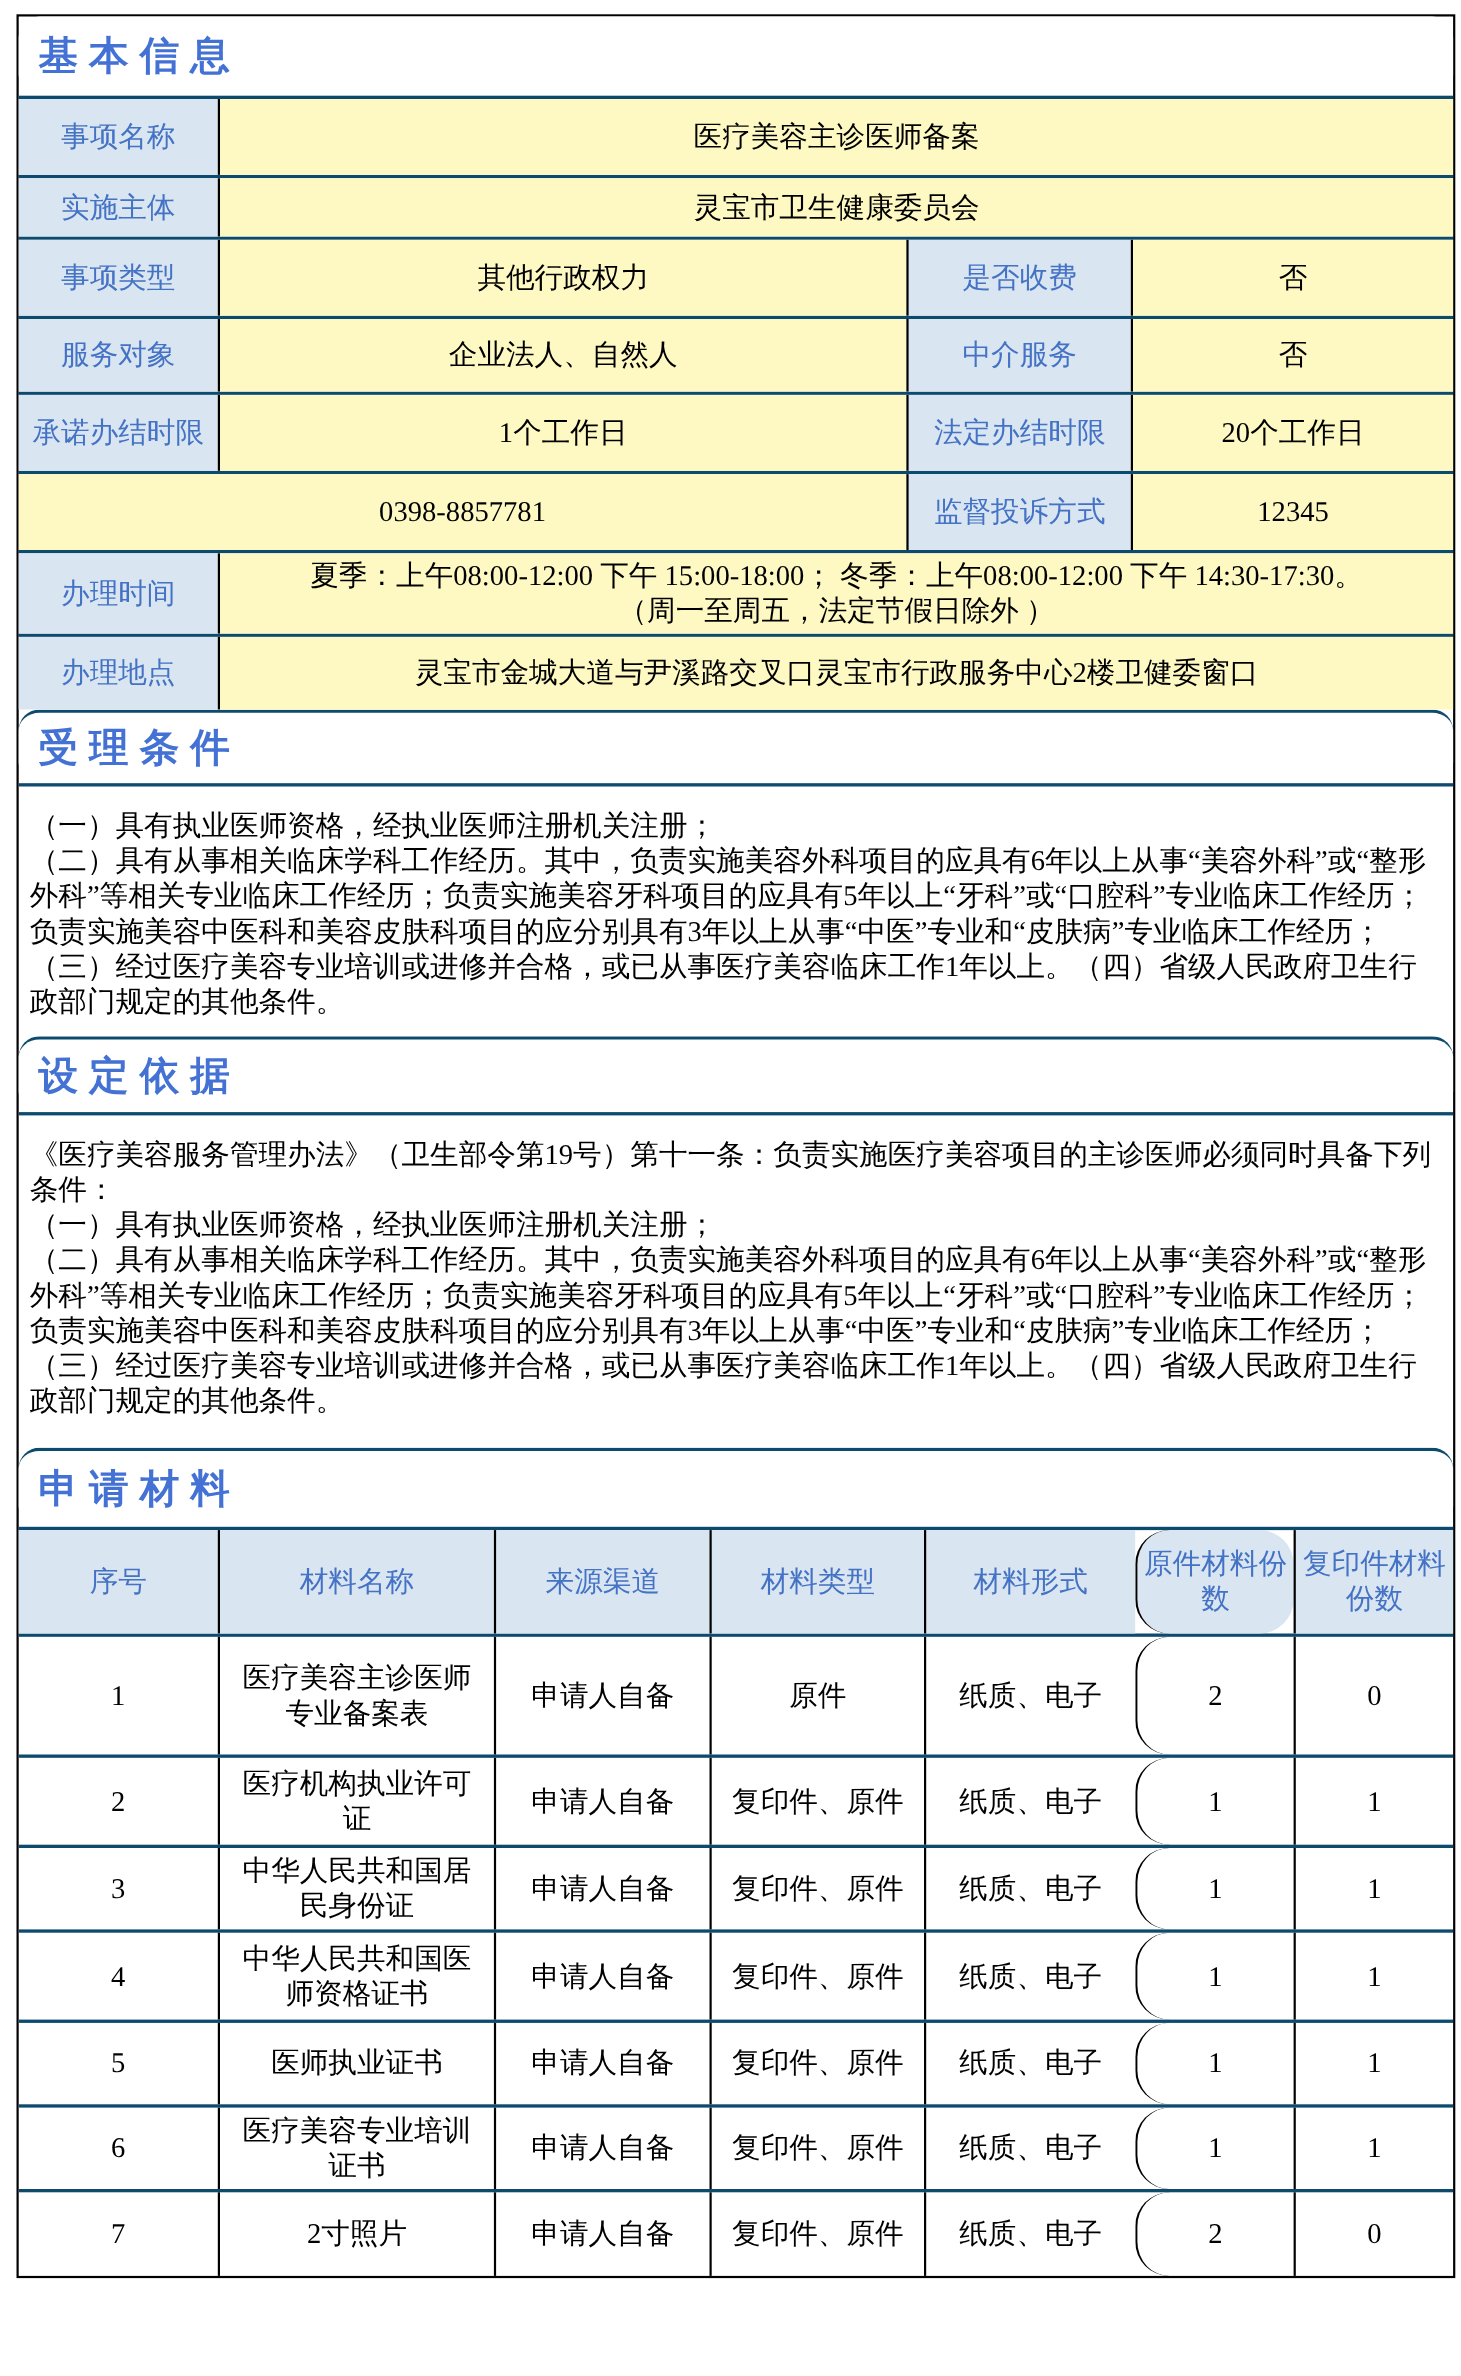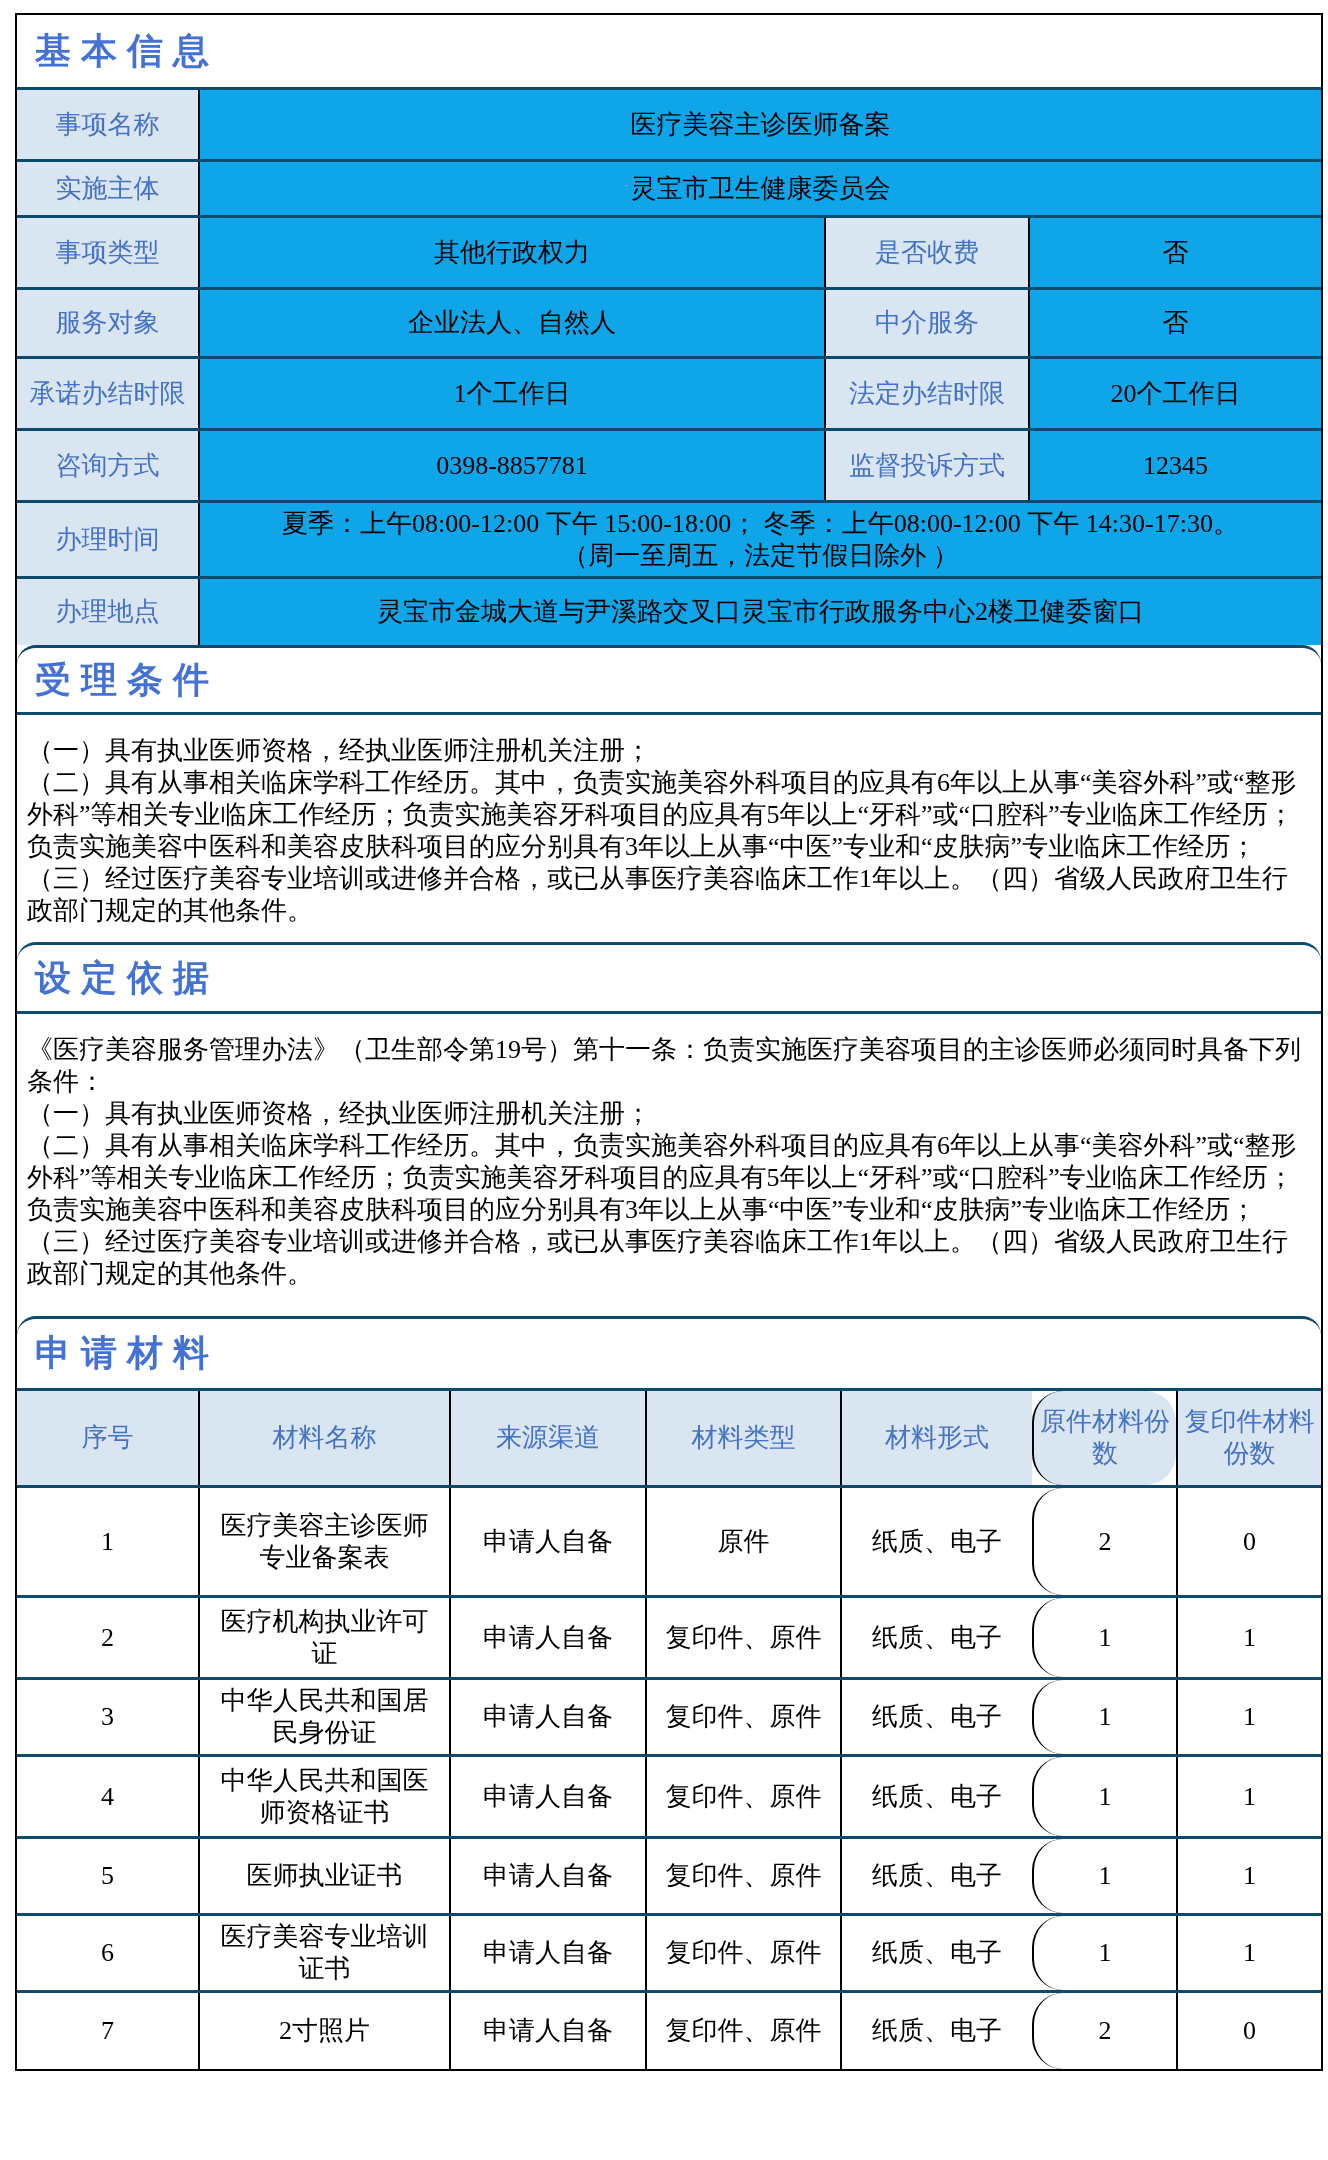--- a/index.html
+++ b/index.html
@@ -25,21 +25,21 @@
     color:#4472d4; white-space:nowrap;
   }
 
   .cell {
     display:flex; align-items:center; justify-content:center;
     text-align:center; font-size:26px; line-height:32px;
     border-left:2px solid #000000; overflow:hidden;
   }
   .cell:first-child { border-left:none; }
   .label-cell { background:#d9e5f1; color:#4472c4; }
-  .value-cell { background:#0ea5e9; color:#000000; }
+  .value-cell { background:#fef9c3; color:#000000; }
 
   .w-label  { width:181px; }
   .w-flex   { flex:1; }
   .w-label2 { width:204px; }
   .w-val2   { width:293px; }
 
   .pre { white-space:pre-line; }
 
   .para-row { display:block; }
   .para {
@@ -92,21 +92,20 @@
   </div>
 
   <div class="row" style="height:72px">
     <div class="cell label-cell w-label">承诺办结时限</div>
     <div class="cell value-cell w-flex">1个工作日</div>
     <div class="cell label-cell w-label2">法定办结时限</div>
     <div class="cell value-cell w-val2">20个工作日</div>
   </div>
 
   <div class="row" style="height:72px">
-    <div class="cell label-cell w-label">咨询方式</div>
     <div class="cell value-cell w-flex">0398-8857781</div>
     <div class="cell label-cell w-label2">监督投诉方式</div>
     <div class="cell value-cell w-val2">12345</div>
   </div>
 
   <div class="row" style="height:76px">
     <div class="cell label-cell w-label">办理时间</div>
     <div class="cell value-cell w-flex">
         <span class="pre">夏季：上午08:00-12:00 下午 15:00-18:00；  冬季：上午08:00-12:00 下午 14:30-17:30。
 （周一至周五，法定节假日除外 ）</span>

